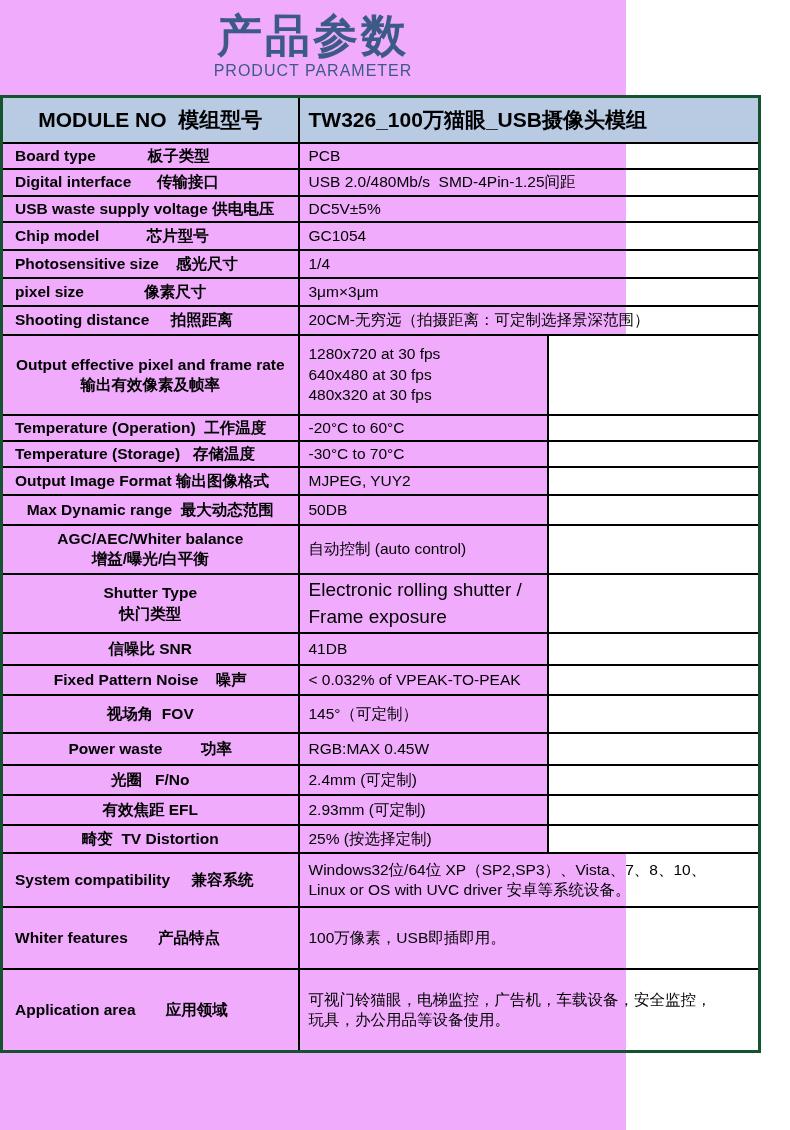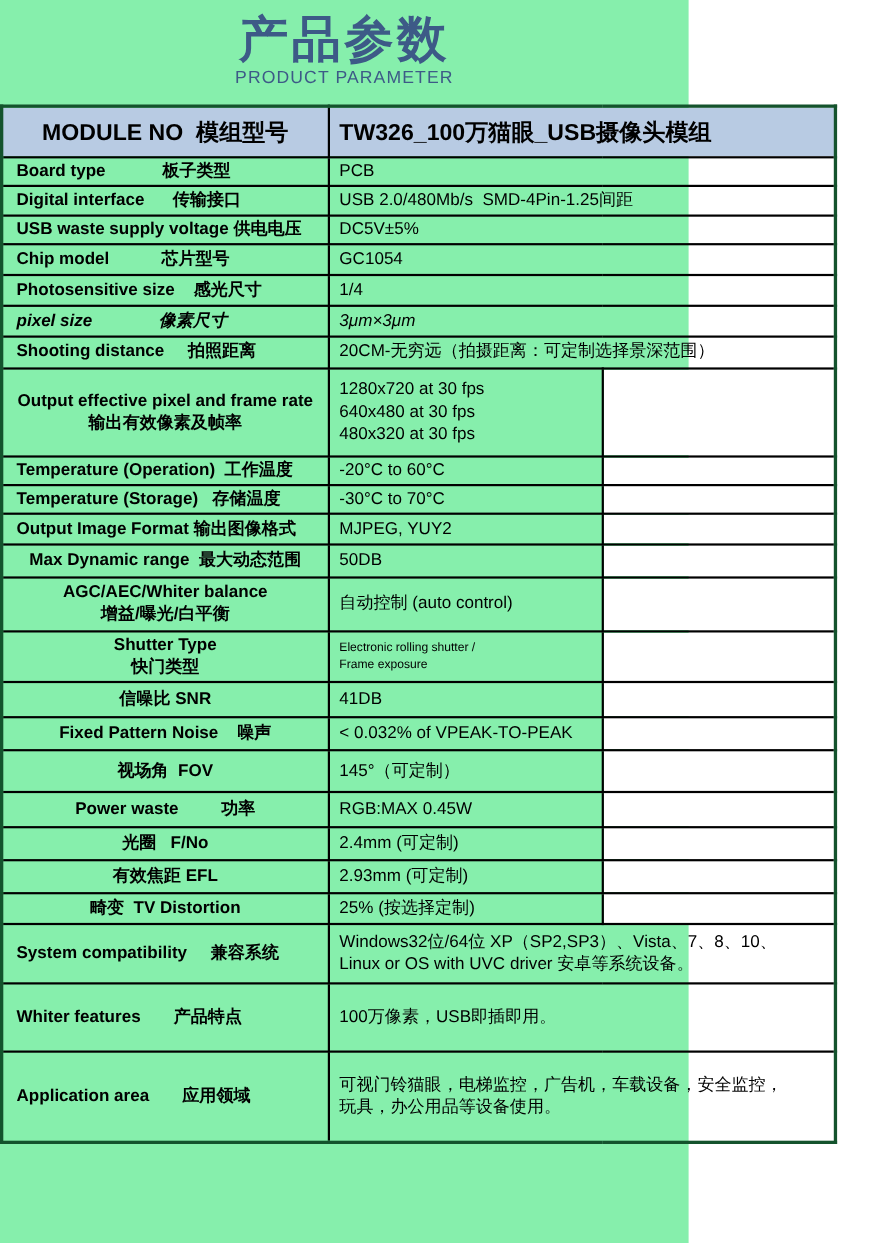--- a/index.html
+++ b/index.html
@@ -2,21 +2,21 @@
 <html><head>
 <meta charset="utf-8">
 <style>
   html, body { margin: 0; padding: 0; background: #ffffff; }
   body {
     width: 790px;
     font-family: "Liberation Sans", "DejaVu Sans", sans-serif;
     color: #000;
     -webkit-font-smoothing: antialiased;
   }
-  .page { width: 626px; min-height: 1130px; background: #86efac; }
+  .page { width: 626px; min-height: 1130px; background: #f0abfc; }
   .banner { text-align: center; padding-top: 12px; }
   .title {
     margin: 0;
     font-size: 45px;
     line-height: 1.05;
     font-weight: bold;
     color: #3d5a87;
     letter-spacing: 3px;
   }
   .subtitle {
@@ -57,21 +57,21 @@
     padding: 2px 4px 2px 12px;
     text-align: left;
   }
   td.label.center { text-align: center; padding-left: 4px; }
   td.value {
     font-size: 15.5px;
     line-height: 1.3;
     padding: 2px 6px 2px 9px;
     text-align: left;
   }
-  td.value.small { font-size: 11px; line-height: 1.4; }
+  td.value.small { font-size: 19px; line-height: 1.4; }
   td.extra { background: #fff; }
 </style>
 </head>
 <body>
 
 <div class="page">
   <div class="banner">
     <h1 class="title">产品参数</h1>
     <div class="subtitle">PRODUCT PARAMETER</div>
   </div>
@@ -102,21 +102,21 @@
           <td class="value" colspan="2">DC5V±5%</td>
         </tr>
         <tr style="height: 28px;">
           <td class="label">Chip model           芯片型号</td>
           <td class="value" colspan="2">GC1054</td>
         </tr>
         <tr style="height: 28px;">
           <td class="label">Photosensitive size    感光尺寸</td>
           <td class="value" colspan="2">1/4</td>
         </tr>
-        <tr style="height: 28px; font-style: italic;">
+        <tr style="height: 28px;">
           <td class="label">pixel size              像素尺寸</td>
           <td class="value" colspan="2">3μm×3μm</td>
         </tr>
         <tr style="height: 29px;">
           <td class="label">Shooting distance     拍照距离</td>
           <td class="value" colspan="2">20CM-无穷远（拍摄距离：可定制选择景深范围）</td>
         </tr>
         <tr style="height: 80px;">
           <td class="label center">Output effective pixel and frame rate
 输出有效像素及帧率</td>

